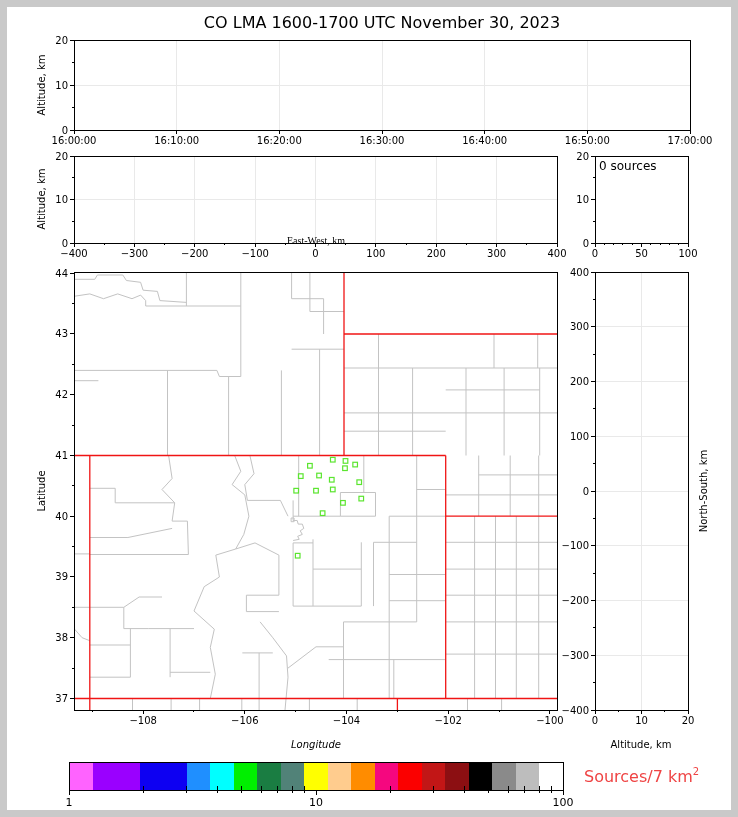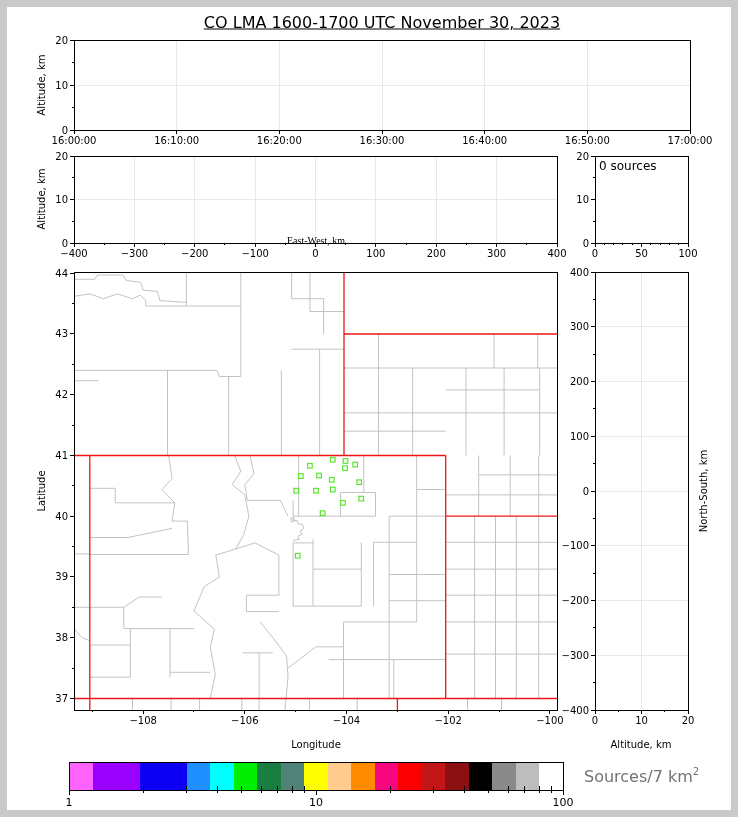--- a/index.html
+++ b/index.html
@@ -2,23 +2,23 @@
 <html><head>
 <meta charset="utf-8">
 <style>
   html,body{margin:0;padding:0;width:738px;height:817px;overflow:hidden;background:#c9c9c9;}
   body{font-family:"DejaVu Sans","Liberation Sans",sans-serif;}
   .page{position:relative;width:738px;height:817px;background:#ffffff;}
   #fig{position:absolute;left:0;top:0;}
   .frame{position:absolute;left:0;top:0;right:0;bottom:0;border:7px solid #c9c9c9;pointer-events:none;z-index:5;}
   .lbl{position:absolute;transform:translate(-50%,-50%);font-size:10px;color:#000;white-space:nowrap;z-index:3;}
   .rot{transform:translate(-50%,-50%) rotate(-90deg);}
-  .title{font-size:16px;text-decoration:underline;}
+  .title{font-size:16px;}
   .ann{position:absolute;font-size:12px;color:#000;white-space:nowrap;transform:none;z-index:3;}
-  .cblabel{position:absolute;left:584px;top:776px;transform:translate(0,-50%);font-size:16px;color:#737373;white-space:nowrap;z-index:3;}
+  .cblabel{position:absolute;left:584px;top:776px;transform:translate(0,-50%);font-size:16px;color:#ef4444;white-space:nowrap;z-index:3;}
   .cblabel sup{font-size:10px;}
 </style>
 </head>
 <body>
 
 <div class="page">
   <svg id="fig" width="738" height="817">
       <g shape-rendering="crispEdges">
         <line x1="176.66666666666666" x2="176.66666666666666" y1="40" y2="130" stroke="#e9e9e9" stroke-width="1"></line>
         <line x1="279.3333333333333" x2="279.3333333333333" y1="40" y2="130" stroke="#e9e9e9" stroke-width="1"></line>
@@ -410,20 +410,20 @@
       </g>
     </svg>
   <div class="frame"></div>
 
   <div class="lbl title" style="left:382px;top:22px;">CO LMA 1600-1700 UTC November 30, 2023</div>
 
   <div class="lbl rot" style="left:41px;top:85px;">Altitude, km</div>
   <div class="lbl rot" style="left:41px;top:199px;">Altitude, km</div>
   <div class="lbl" style="left:316px;top:240px;font-family:Liberation Serif, serif;">East-West, km</div>
   <div class="lbl rot" style="left:41px;top:491px;">Latitude</div>
-  <div class="lbl" style="left:316px;top:744px;">Longitude</div>
+  <div class="lbl" style="left:316px;top:744px;font-style:italic;">Longitude</div>
   <div class="lbl rot" style="left:703px;top:491px;">North-South, km</div>
   <div class="lbl" style="left:641px;top:744px;">Altitude, km</div>
 
   <div class="ann" style="left:599px;top:159px;">0 sources</div>
 
   <div class="cblabel"><span>Sources/7 km</span><sup>2</sup></div>
 </div>
 
 </body></html>

